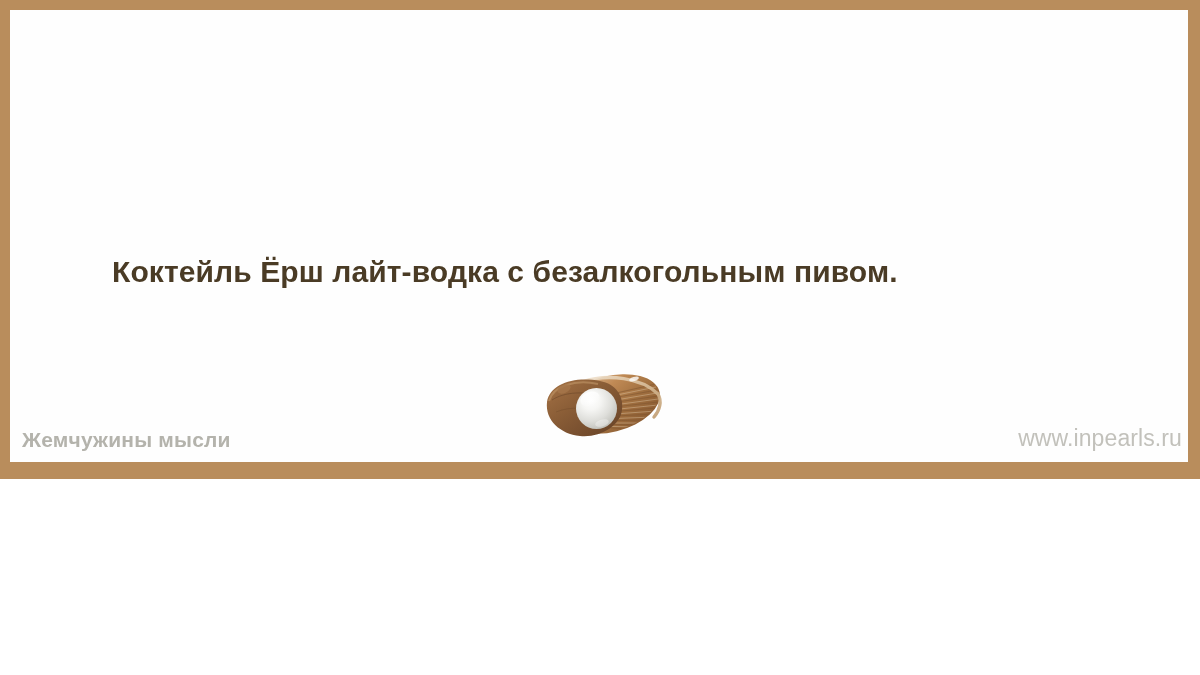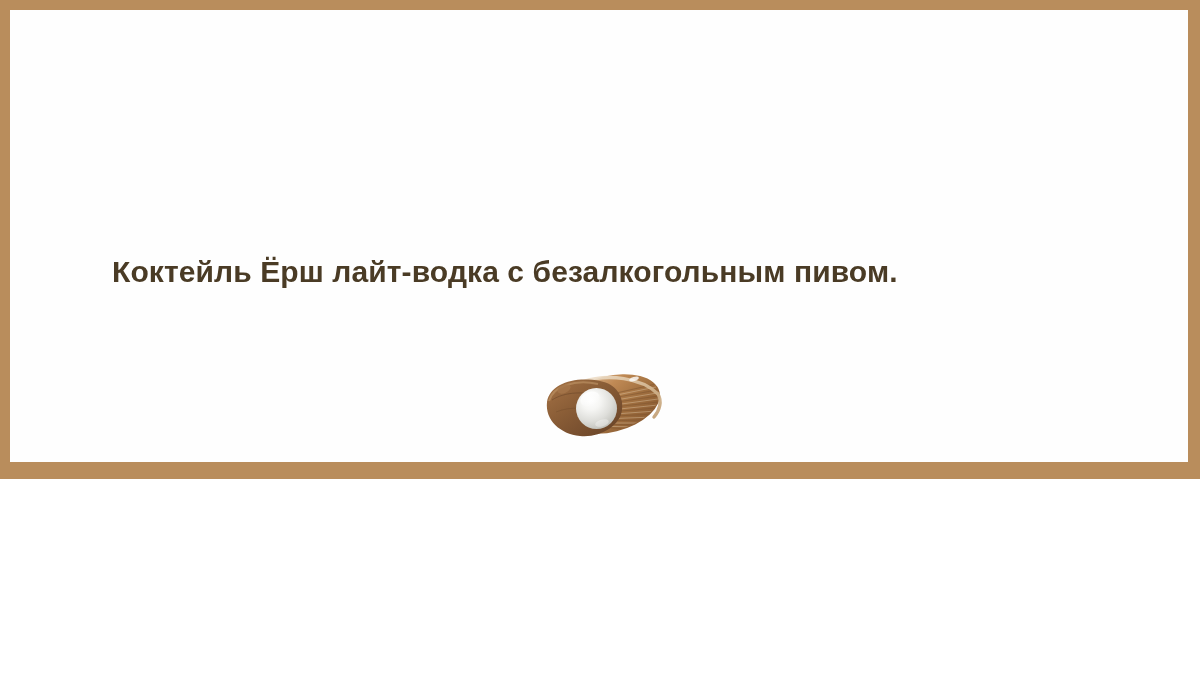--- a/index.html
+++ b/index.html
@@ -175,15 +175,17 @@
 
       <circle cx="58.5" cy="40.5" r="20.5" fill="url(#pearlGrad)"></circle>
       <ellipse cx="52" cy="31" rx="10" ry="7" transform="rotate(-22 52 31)" fill="url(#pearlShine)"></ellipse>
       <ellipse cx="64" cy="55" rx="7" ry="3.4" transform="rotate(-16 64 55)" fill="#ffffff" opacity="0.35"></ellipse>
 
       <ellipse cx="96" cy="11" rx="5" ry="2" transform="rotate(-18 96 11)" fill="#ffffff" opacity="0.8"></ellipse>
     </svg>
   </div>
 
   <div class="footer">
+    <div class="site-name">Жемчужины мысли</div>
+    <a class="site-url" href="#">www.inpearls.ru</a>
   </div>
 
 </div>
 
 </body></html>

